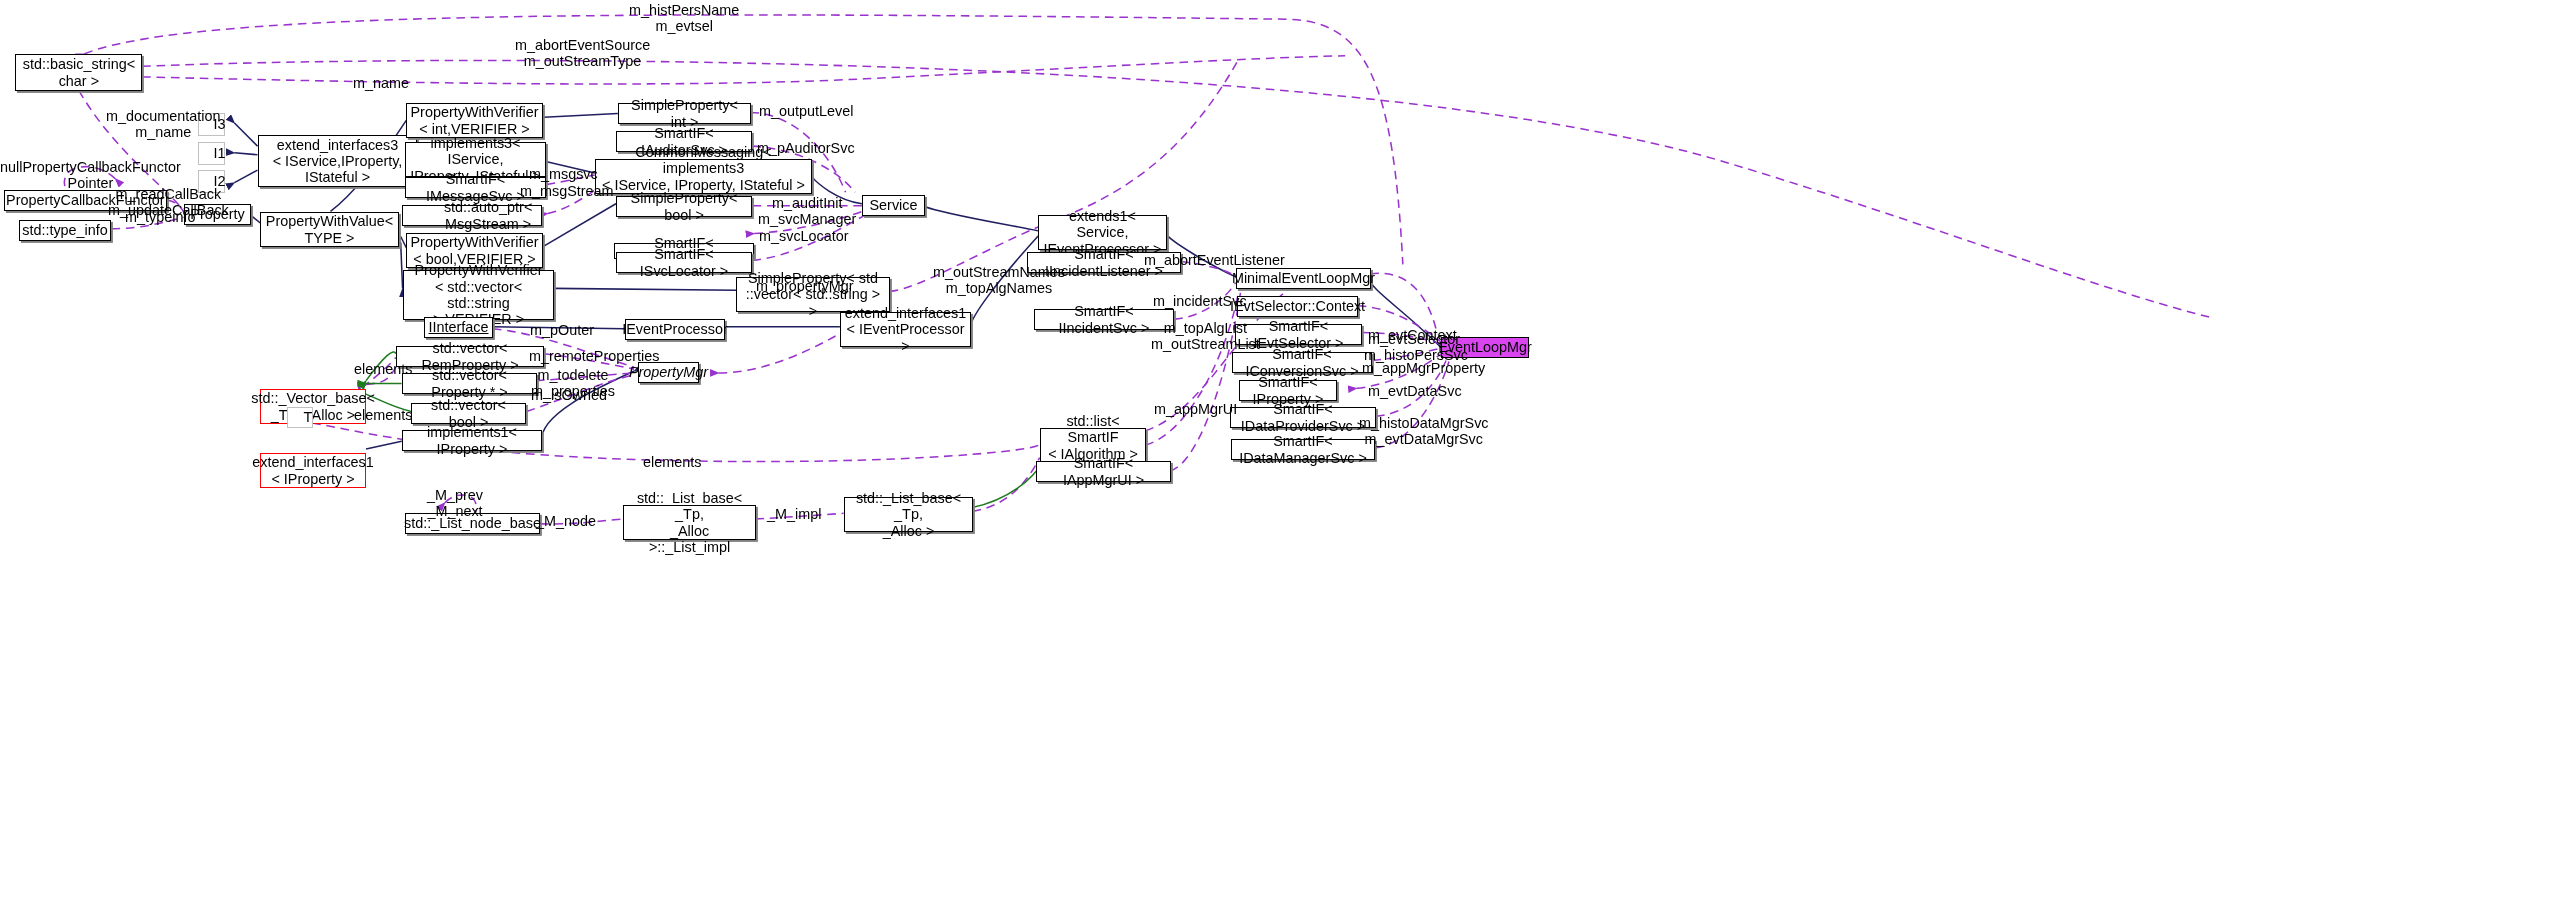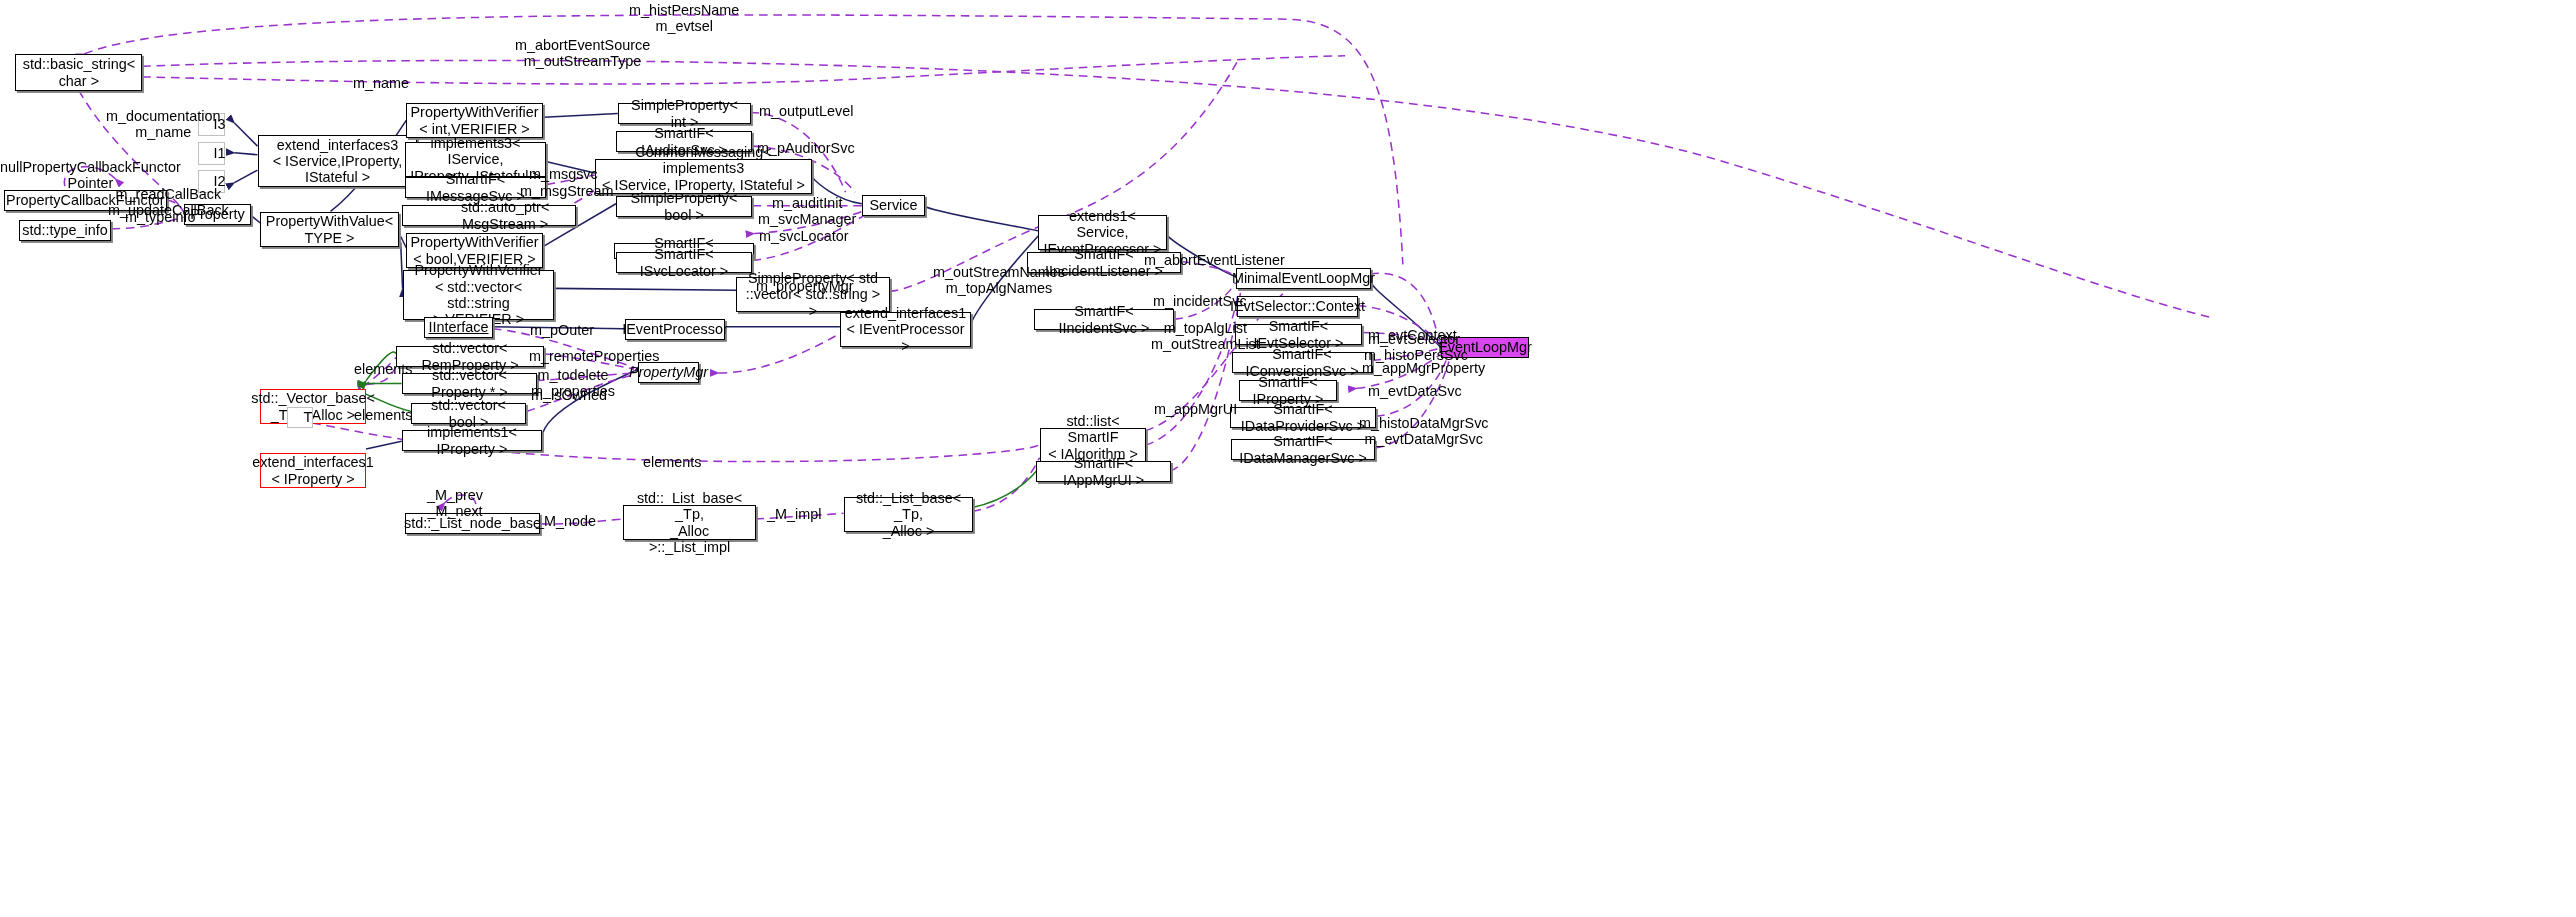--- a/index.html
+++ b/index.html
@@ -166,21 +166,21 @@
       <div class="node shadow" style="left: 3.8px; top: 190px; width: 163px; height: 21px; text-align: center;">PropertyCallbackFunctor</div>
       <div class="node shadow" style="left: 19px; top: 220px; width: 92px; height: 21px;">std::type_info</div>
       <div class="node shadow" style="left: 184px; top: 204px; width: 67px; height: 21px;">Property</div>
       <div class="node shadow" style="left: 260px; top: 212px; width: 139px; height: 35px;">PropertyWithValue&lt;
 TYPE &gt;</div>
       <div class="node shadow" style="left: 406px; top: 103px; width: 137px; height: 35px;">PropertyWithVerifier
 &lt; int,VERIFIER &gt;</div>
       <div class="node shadow" style="left: 405px; top: 142px; width: 141px; height: 35px;">implements3&lt; IService,
 IProperty, IStateful &gt;</div>
       <div class="node shadow" style="left: 405px; top: 177px; width: 141px; height: 21px;">SmartIF&lt; IMessageSvc &gt;</div>
-      <div class="node shadow" style="left: 402px; top: 205px; width: 174px; height: 21px; padding-left: 36px;">std::auto_ptr&lt; MsgStream &gt;</div>
+      <div class="node shadow" style="left: 402px; top: 205px; width: 140px; height: 21px; padding-left: 36px;">std::auto_ptr&lt; MsgStream &gt;</div>
       <div class="node shadow" style="left: 406px; top: 233px; width: 137px; height: 35px;">PropertyWithVerifier
 &lt; bool,VERIFIER &gt;</div>
       <div class="node shadow" style="left: 403px; top: 270px; width: 151px; height: 50px;">PropertyWithVerifier
 &lt; std::vector&lt; std::string
 &gt;,VERIFIER &gt;</div>
       <div class="node shadow" style="left: 424px; top: 317px; width: 69px; height: 21px; text-decoration: underline;">IInterface</div>
       <div class="node shadow" style="left: 396px; top: 346px; width: 148px; height: 21px;">std::vector&lt; RemProperty &gt;</div>
       <div class="node red" style="left: 260px; top: 370px; width: 106px; height: 35px;">std::_Vector_base&lt;
 _Tp, _Alloc &gt;</div>
       <div class="node shadow" style="left: 402px; top: 373px; width: 135px; height: 21px;">std::vector&lt; Property * &gt;</div>

